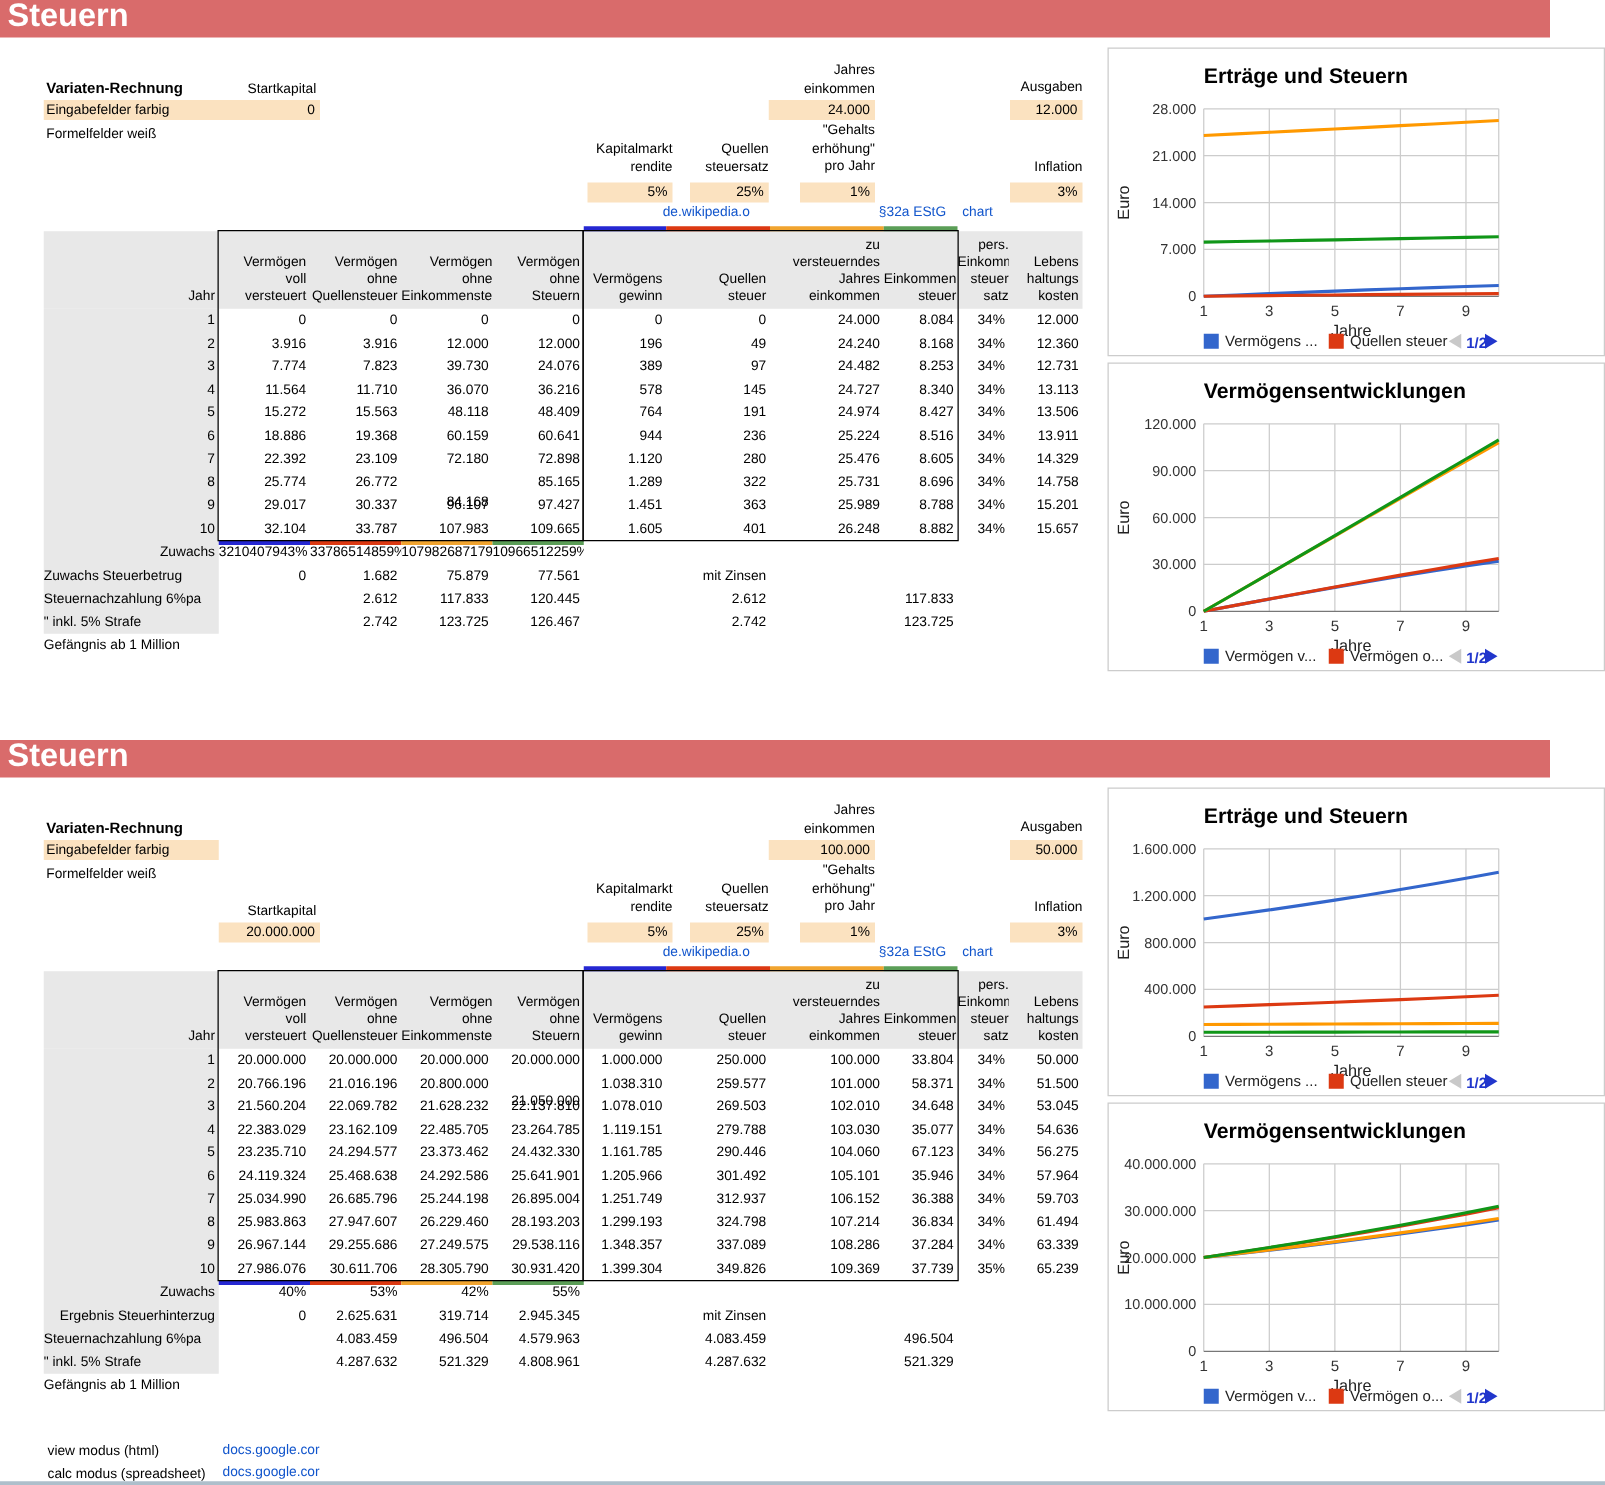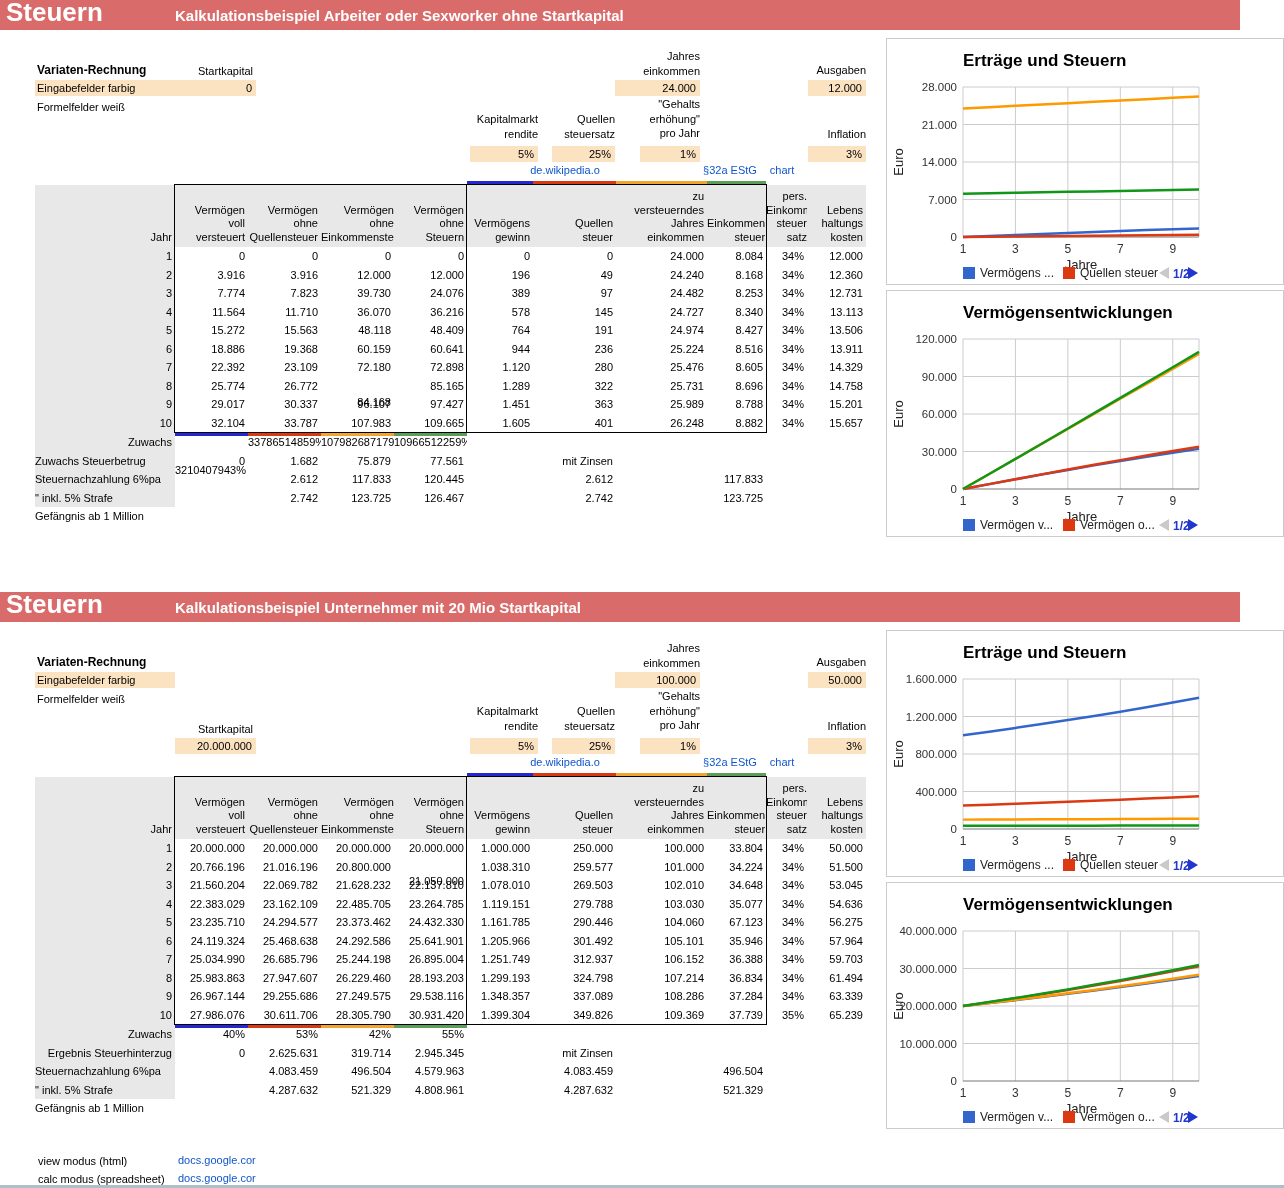--- a/index.html
+++ b/index.html
@@ -32,21 +32,20 @@
             border:1px solid #CCCCCC;box-sizing:border-box}
   svg text{font-family:"Liberation Sans",sans-serif}
   .bline{position:absolute;left:0;top:1185px;width:100%;height:3px;background:#AEBFCB}
 </style>
 </head>
 <body>
 
 <div class="sec" id="sec1">
   <div class="banner">
     <span class="t">Steuern</span>
-    <span class="st">Kalkulationsbeispiel Arbeiter oder Sexworker ohne Startkapital</span>
   </div>
   <div class="note bold" style="left:37px;top:63px">Variaten-Rechnung</div>
   <div class="lbl" style="left:175px;top:64px;width:78px">Startkapital</div>
   <div class="cellbar" style="left:35px;top:80px;width:221px">
     <span class="cb-l">Eingabefelder farbig</span>
     <span class="cb-v">0</span>
   </div>
   <div class="note" style="left:37px;top:100px">Formelfelder weiß</div>
 
   <div class="lbl" style="left:600px;top:49px;width:100px">Jahres
@@ -227,21 +226,21 @@
     <div class="tc" style="left: 248px; top: 413.5px; width: 73px;">33.787</div>
     <div class="tc" style="left: 321px; top: 413.5px; width: 73px;">107.983</div>
     <div class="tc" style="left: 394px; top: 413.5px; width: 73px;">109.665</div>
     <div class="tc" style="left: 467px; top: 413.5px; width: 66px;">1.605</div>
     <div class="tc" style="left: 533px; top: 413.5px; width: 83px;">401</div>
     <div class="tc" style="left: 616px; top: 413.5px; width: 91px;">26.248</div>
     <div class="tc" style="left: 707px; top: 413.5px; width: 59px;">8.882</div>
     <div class="tc" style="left: 766px; top: 413.5px; width: 41px;">34%</div>
     <div class="tc" style="left: 807px; top: 413.5px; width: 59px;">15.657</div>
     <div class="tc" style="left: 35px; top: 433px; width: 140px;">Zuwachs</div>
-    <div class="tc" style="left: 175px; top: 433px; width: 73px; margin-top: 28px;">3210407943%</div>
+    <div class="tc" style="left: 175px; top: 433px; width: 73px;">3210407943%</div>
     <div class="tc" style="left: 248px; top: 433px; width: 73px; text-align: left;">33786514859%</div>
     <div class="tc" style="left: 321px; top: 433px; width: 73px; text-align: left;">107982687179%</div>
     <div class="tc" style="left: 394px; top: 433px; width: 73px; text-align: left;">10966512259%</div>
     <div class="tc" style="left: 35px; top: 451.5px; width: 140px; text-align: left;">Zuwachs Steuerbetrug</div>
     <div class="tc" style="left: 175px; top: 451.5px; width: 73px;">0</div>
     <div class="tc" style="left: 248px; top: 451.5px; width: 73px;">1.682</div>
     <div class="tc" style="left: 321px; top: 451.5px; width: 73px;">75.879</div>
     <div class="tc" style="left: 394px; top: 451.5px; width: 73px;">77.561</div>
     <div class="tc" style="left: 533px; top: 451.5px; width: 83px;">mit Zinsen</div>
     <div class="tc" style="left: 35px; top: 470px; width: 140px; text-align: left;">Steuernachzahlung 6%pa</div>
@@ -339,21 +338,20 @@
         <text x="193" y="238" font-size="12" fill="#222">Vermögen o...</text>
         <polygon points="282,228 272,234 282,240" fill="#C9C9C9"></polygon>
         <text x="286" y="239" font-size="12" font-weight="bold" fill="#2136CC">1/2</text>
         <polygon points="301,228 311,234 301,240" fill="#2136CC"></polygon>
       </svg></div>
   </div>
 
 <div class="sec" id="sec2">
   <div class="banner">
     <span class="t">Steuern</span>
-    <span class="st">Kalkulationsbeispiel Unternehmer mit 20 Mio Startkapital</span>
   </div>
   <div class="note bold" style="left:37px;top:63px">Variaten-Rechnung</div>
   <div class="cellbar" style="left:35px;top:80px;width:140px">
     <span class="cb-l">Eingabefelder farbig</span>
   </div>
   <div class="note" style="left:37px;top:100px">Formelfelder weiß</div>
   <div class="lbl" style="left:175px;top:130px;width:78px">Startkapital</div>
   <div class="cell" style="left:175px;top:146px;width:81px">20.000.000</div>
 
   <div class="lbl" style="left:600px;top:49px;width:100px">Jahres
@@ -442,21 +440,21 @@
     <div class="tc" style="left: 766px; top: 247px; width: 41px;">34%</div>
     <div class="tc" style="left: 807px; top: 247px; width: 59px;">50.000</div>
     <div class="tc" style="left: 35px; top: 265.5px; width: 140px;">2</div>
     <div class="tc" style="left: 175px; top: 265.5px; width: 73px;">20.766.196</div>
     <div class="tc" style="left: 248px; top: 265.5px; width: 73px;">21.016.196</div>
     <div class="tc" style="left: 321px; top: 265.5px; width: 73px;">20.800.000</div>
     <div class="tc" style="left: 394px; top: 280px; width: 73px;">21.050.000</div>
     <div class="tc" style="left: 467px; top: 265.5px; width: 66px;">1.038.310</div>
     <div class="tc" style="left: 533px; top: 265.5px; width: 83px;">259.577</div>
     <div class="tc" style="left: 616px; top: 265.5px; width: 91px;">101.000</div>
-    <div class="tc" style="left: 707px; top: 265.5px; width: 59px;">34.224</div>
+    <div class="tc" style="left: 707px; top: 265.5px; width: 59px;">58.371</div>
     <div class="tc" style="left: 766px; top: 265.5px; width: 41px;">34%</div>
     <div class="tc" style="left: 807px; top: 265.5px; width: 59px;">51.500</div>
     <div class="tc" style="left: 35px; top: 284px; width: 140px;">3</div>
     <div class="tc" style="left: 175px; top: 284px; width: 73px;">21.560.204</div>
     <div class="tc" style="left: 248px; top: 284px; width: 73px;">22.069.782</div>
     <div class="tc" style="left: 321px; top: 284px; width: 73px;">21.628.232</div>
     <div class="tc" style="left: 394px; top: 284px; width: 73px;">22.137.810</div>
     <div class="tc" style="left: 467px; top: 284px; width: 66px;">1.078.010</div>
     <div class="tc" style="left: 533px; top: 284px; width: 83px;">269.503</div>
     <div class="tc" style="left: 616px; top: 284px; width: 91px;">102.010</div>

